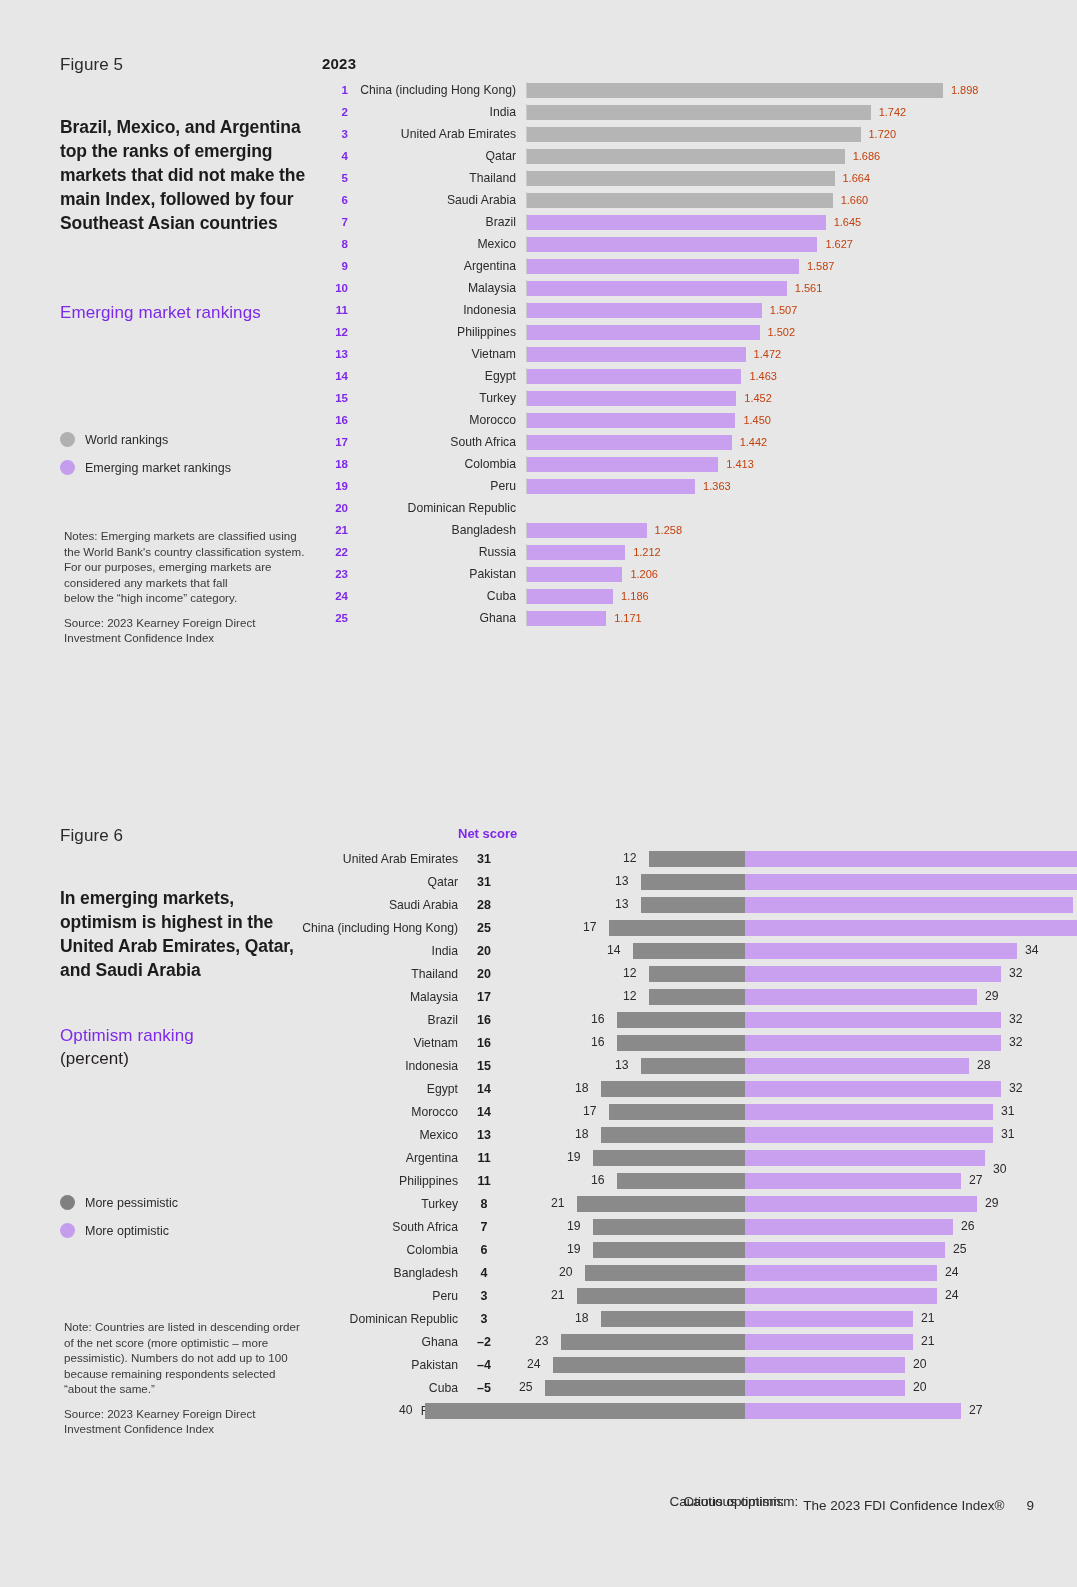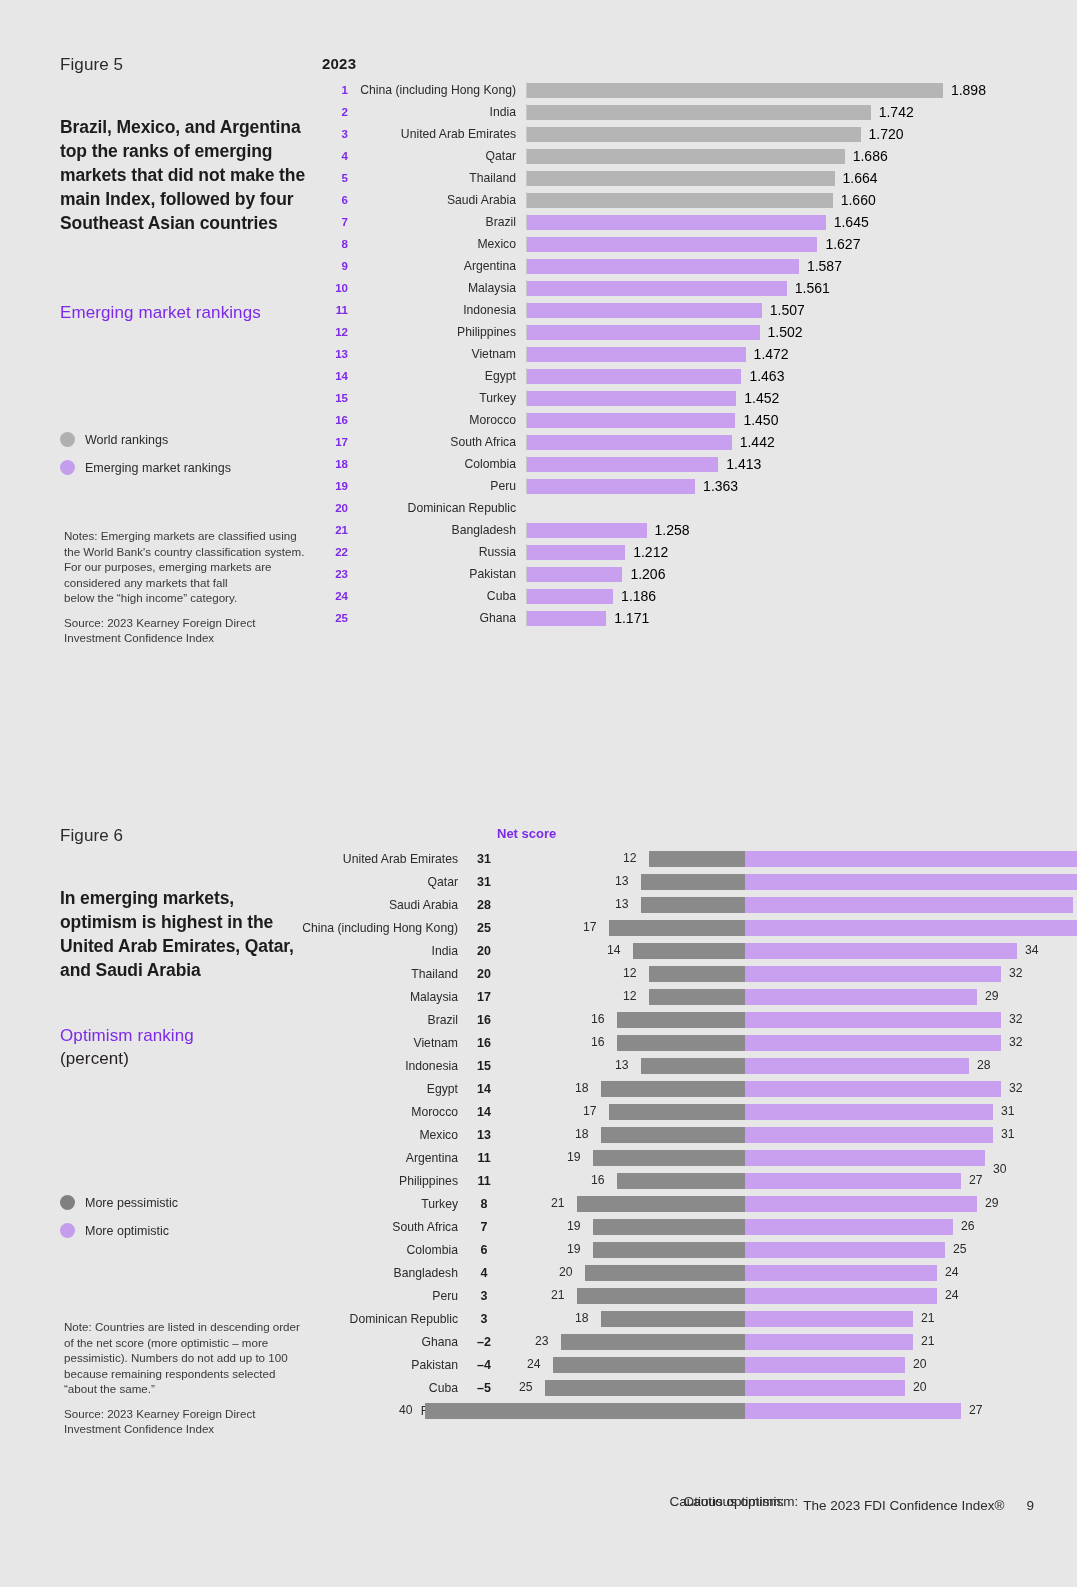--- a/index.html
+++ b/index.html
@@ -111,43 +111,42 @@
     display: flex;
     align-items: center;
     border-left: 1.5px solid #c9c9c9;
     height: 16px;
     padding-left: 0;
   }
   .f5-bar { height: 15px; }
   .f5-bar.grey { background: #b5b5b5; }
   .f5-bar.purple { background: #c9a0ef; }
   .f5-val {
-    font-size: 14px;
-    color: #000000;
+    font-size: 11px;
+    color: #c2410c;
     margin-left: 8px;
     white-space: nowrap;
   }
 
   
   #fig6 { top: 818px; }
   #fig6-side { top: 8px; }
   #fig6-chart {
     position: absolute;
     left: 260px;
     top: 8px;
     width: 800px;
   }
   .netscore-head {
     font-size: 13px;
     font-weight: 700;
     color: #7d2ae8;
     margin-bottom: 9px;
     padding-left: 0;
     display: flex;
-    gap: 39px;
   }
   .netscore-head .nh-spacer { width: 198px; flex: 0 0 auto; }
   .netscore-head .nh-txt { width: 70px; text-align: left; flex: 0 0 auto; }
 
   .f6-row {
     display: flex;
     align-items: center;
     height: 18px;
     margin-bottom: 5px;
   }

